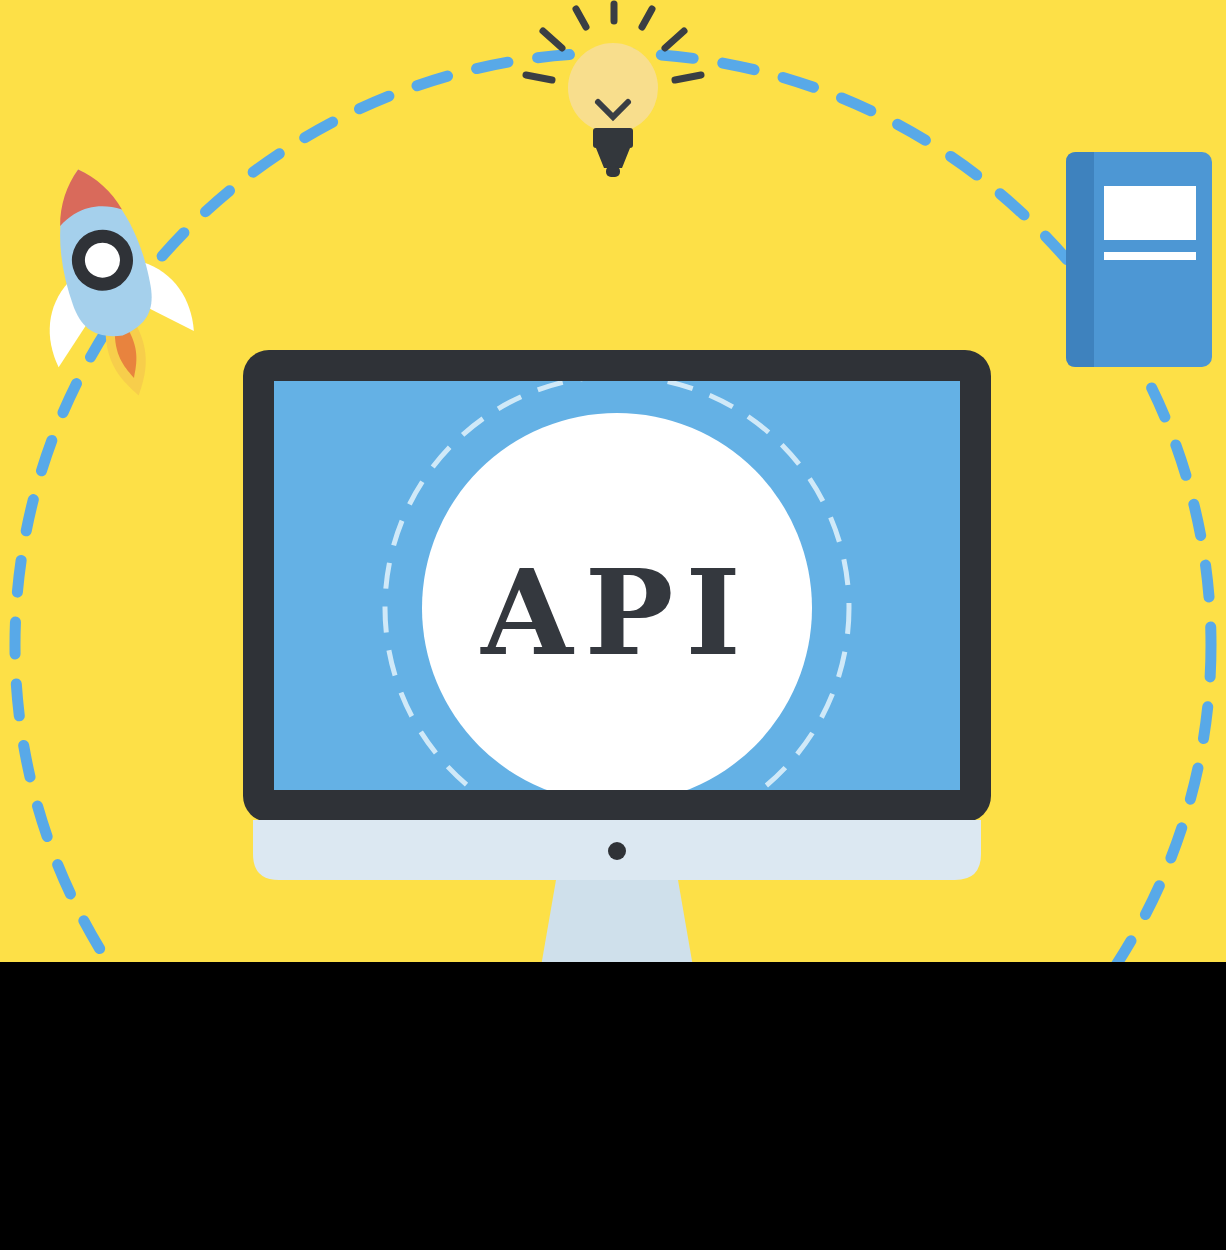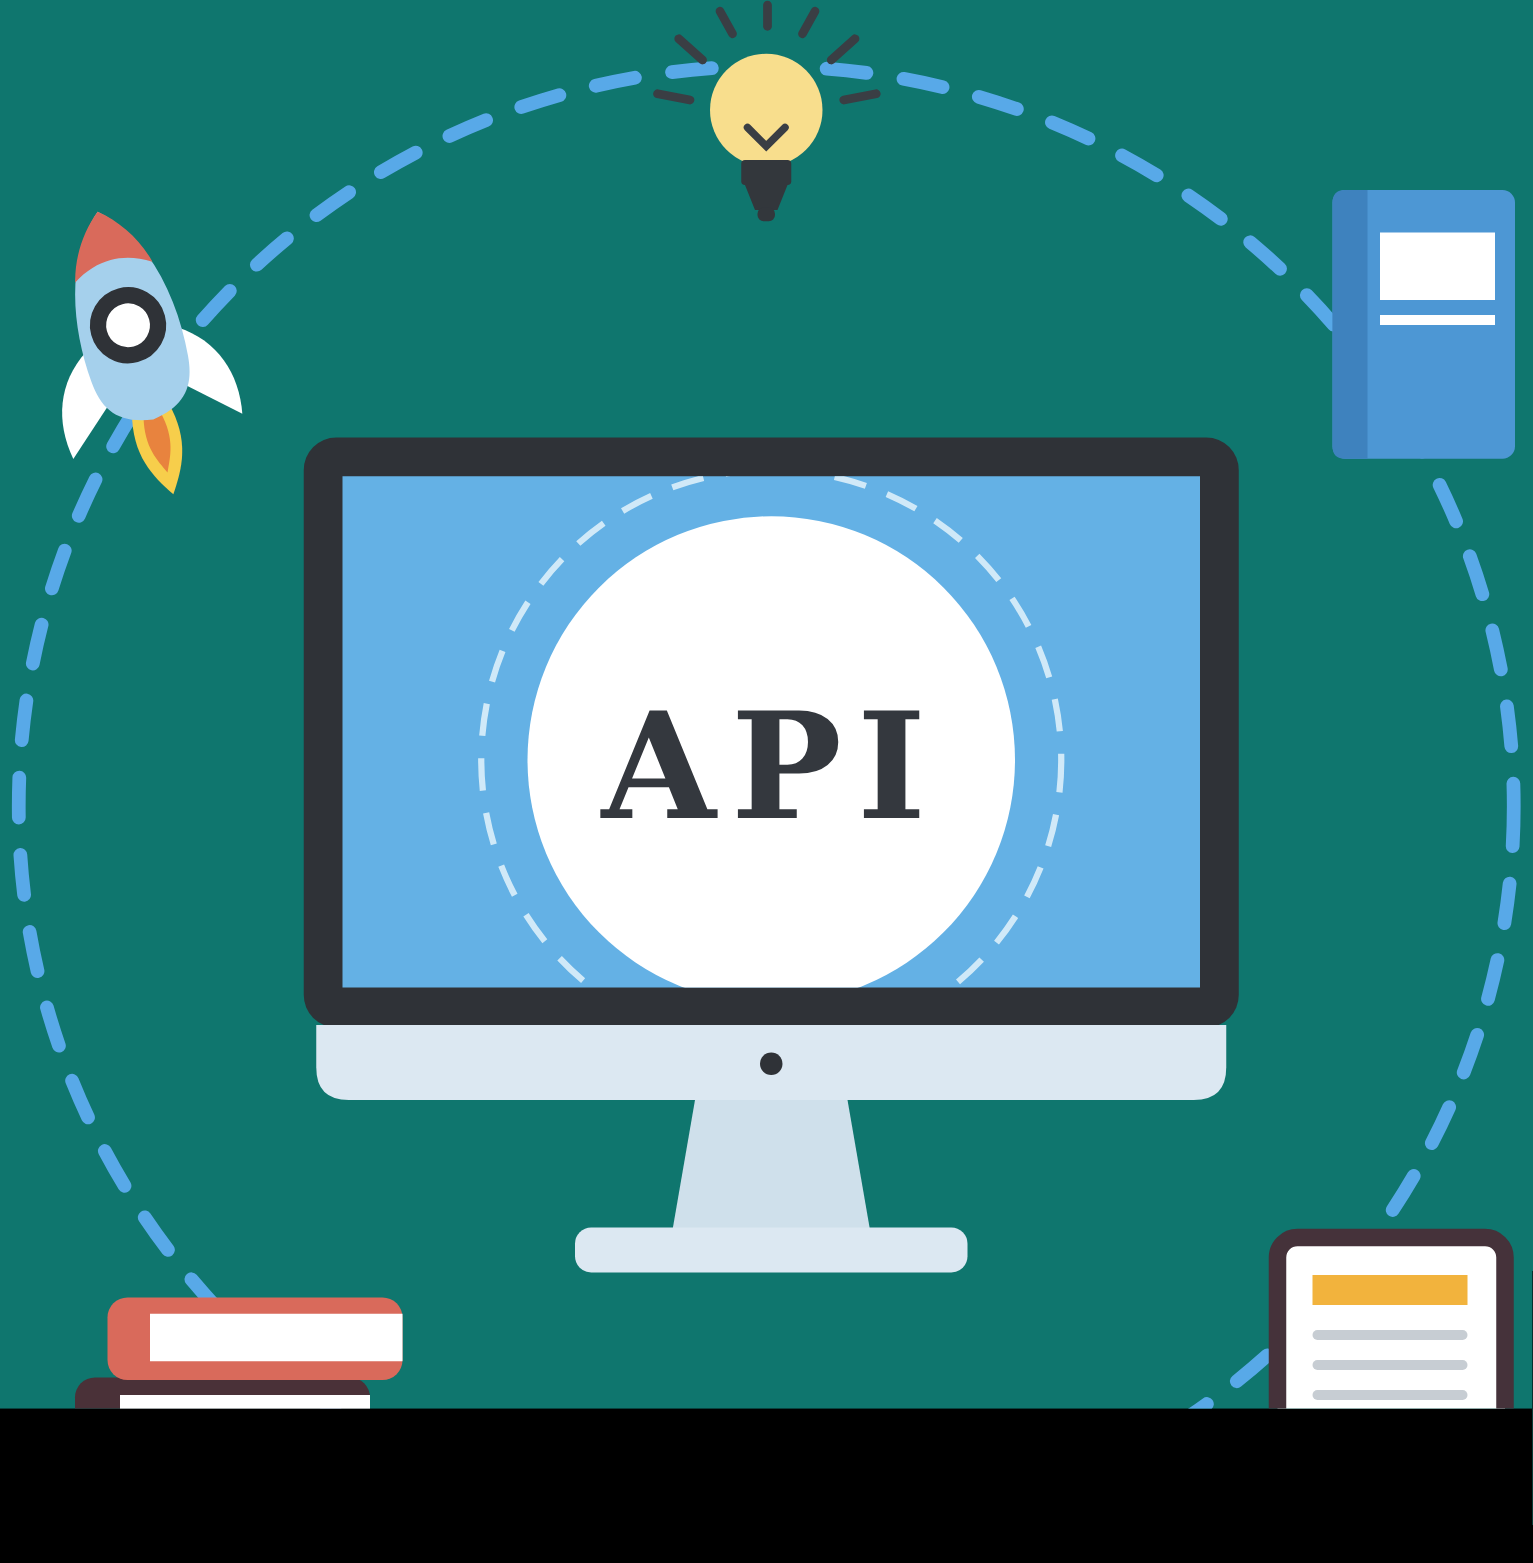--- a/index.html
+++ b/index.html
@@ -3,22 +3,22 @@
 <meta charset="utf-8">
 <style>
   html, body {
     margin: 0;
     padding: 0;
     background: #000000;
   }
   .stage {
     position: relative;
     width: 1226px;
-    height: 1127px;
-    background: #0f766e;
+    height: 962px;
+    background: #fde047;
     overflow: hidden;
     font-family: "DejaVu Sans", sans-serif;
   }
   svg { display: block; }
   .api-text {
     font-family: "DejaVu Serif", serif;
     font-weight: bold;
     font-size: 118px;
     letter-spacing: 12px;
     fill: #34383E;

